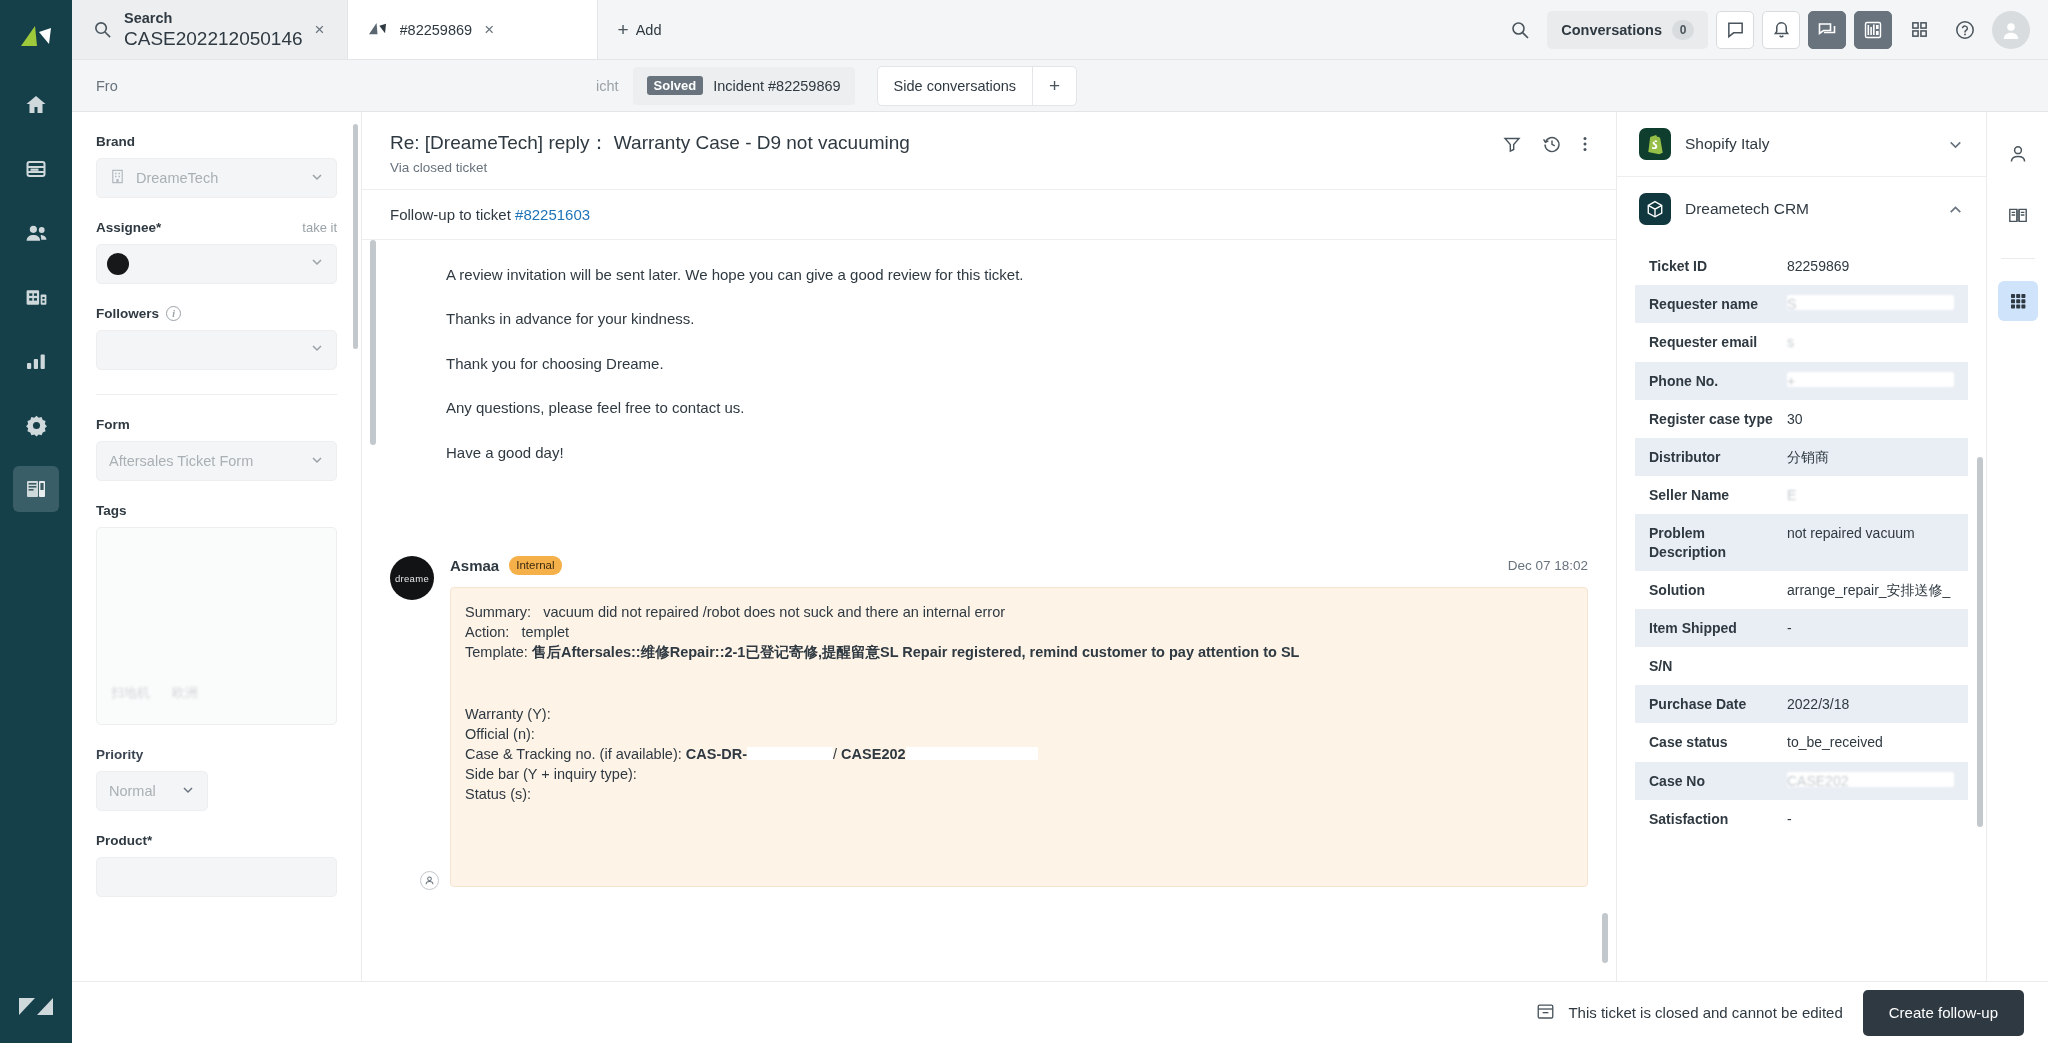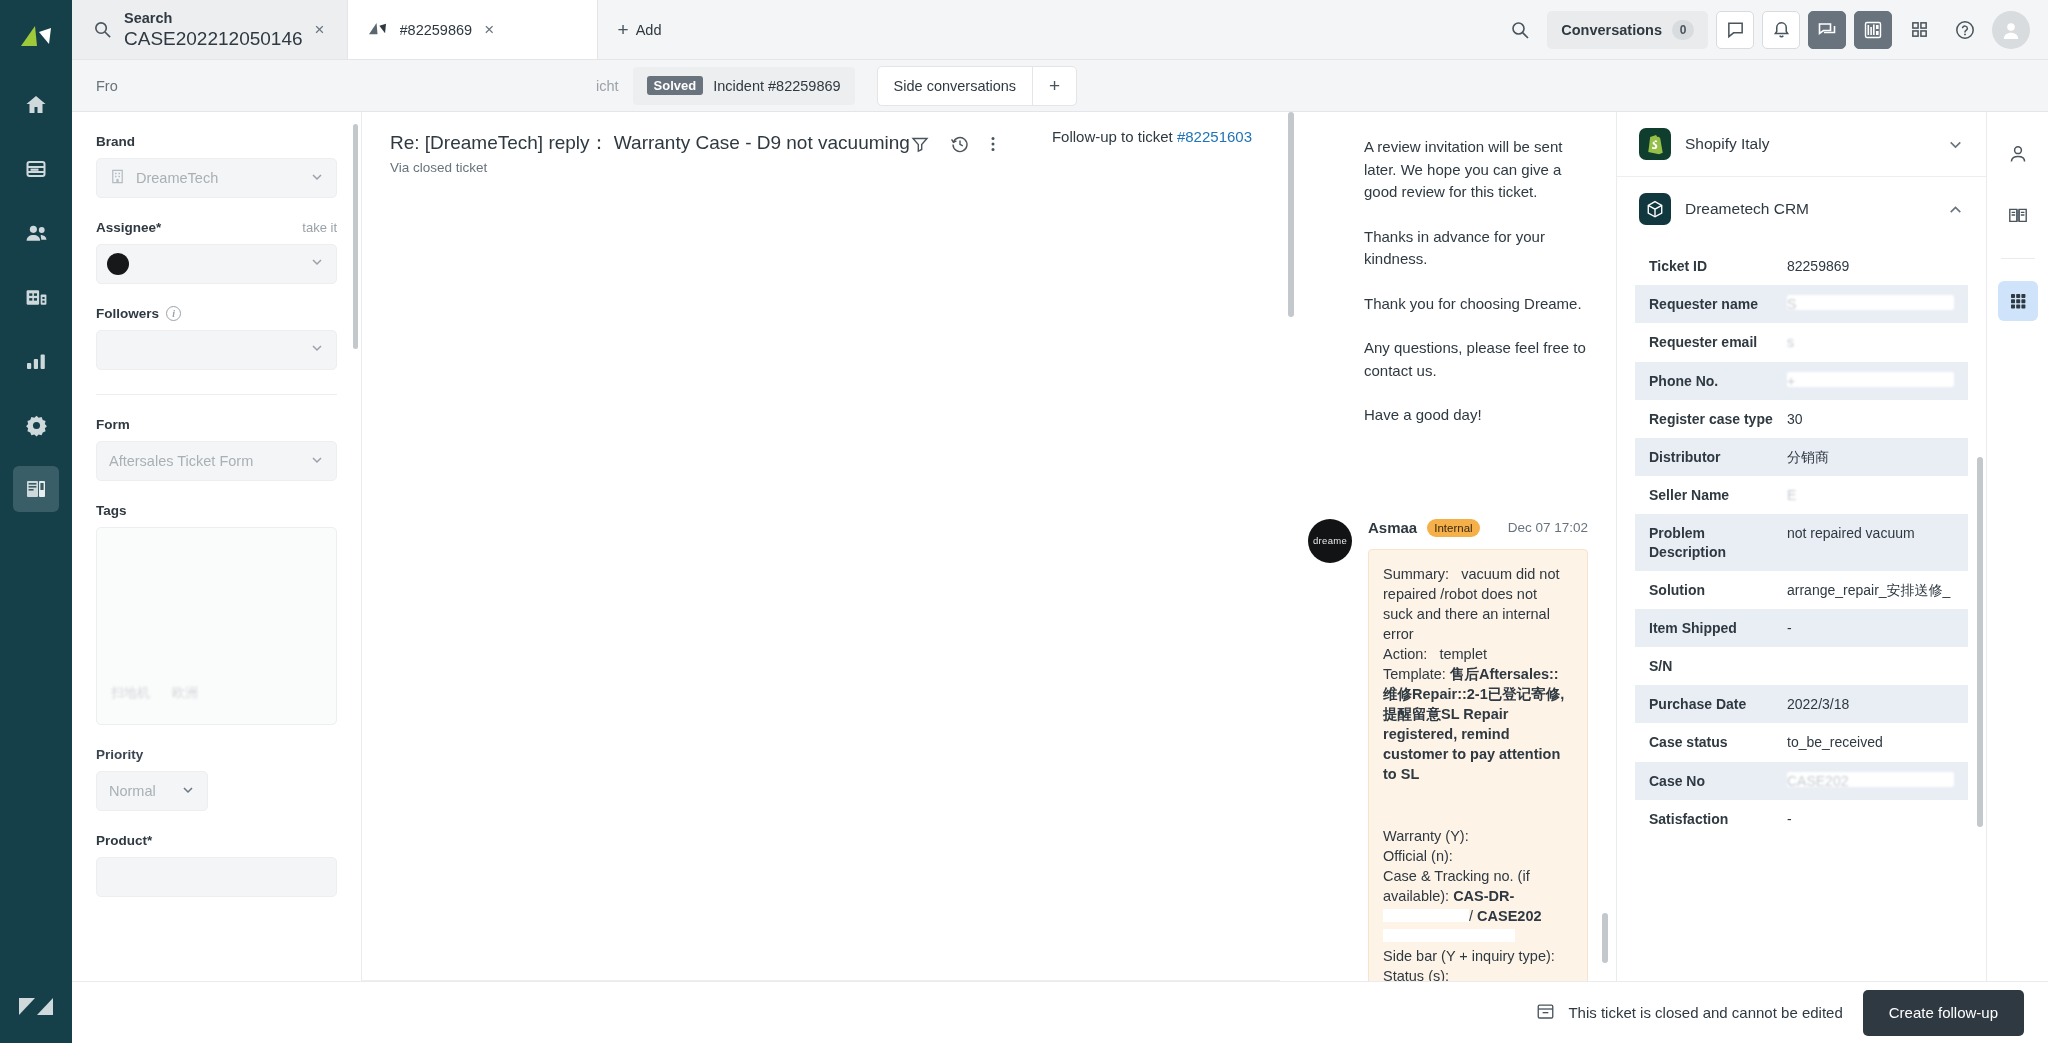--- a/index.html
+++ b/index.html
@@ -171,21 +171,21 @@
   }
   .field-head-row { display:flex; align-items:baseline; justify-content: space-between; }
   .divider { height: 1px; background: #eceef0; margin-top: 24px; }
   .info-i {
     width: 15px; height: 15px; border-radius: 50%; border: 1px solid #9aa2a8;
     color: #9aa2a8; font-size: 10px; display:flex;align-items:center;justify-content:center;
     font-style: italic; font-family: "Liberation Serif", serif;
   }
 
   
-  .convpane { flex: 1; min-width: 0; display: flex; flex-direction: row; background: #fff; position: relative; }
+  .convpane { flex: 1; min-width: 0; display: flex; flex-direction: column; background: #fff; position: relative; }
   .conv-header {
     padding: 18px 28px 14px 28px; border-bottom: 1px solid #eceef0;
     display: flex; align-items: flex-start;
   }
   .conv-header-texts { flex: 1; min-width: 0; }
   .conv-subject { font-size: 19px; color: #2f3941; font-weight: 400; line-height: 1.35; }
   .conv-via { font-size: 13.5px; color: #68737d; margin-top: 4px; }
   .conv-header-icons { display: flex; align-items: center; gap: 20px; padding-top: 4px; color: #49545c; }
   .conv-icon { cursor: pointer; display:flex; }
 
@@ -651,21 +651,21 @@
                   <circle cx="6" cy="4.2" r="2"></circle>
                     <path d="M2.3 10.2c0-2 1.7-3 3.7-3s3.7 1 3.7 3"></path>
                 </svg>
               </div>
             </div>
 
             <div class="note-main">
               <div class="note-head">
                 <span class="note-author">Asmaa</span>
                 <span class="internal-badge">Internal</span>
-                <span class="note-time">Dec 07 17:02</span>
+                <span class="note-time">Dec 07 18:02</span>
               </div>
 
               <div class="note-card">
                 <div>
                   <span>Summary:</span>
                   &nbsp;&nbsp;<span>vacuum did not repaired /robot does not suck and there an internal error</span>
                 </div>
                 <div>
                   <span>Action:</span>
                   &nbsp;&nbsp;<span>templet</span>

